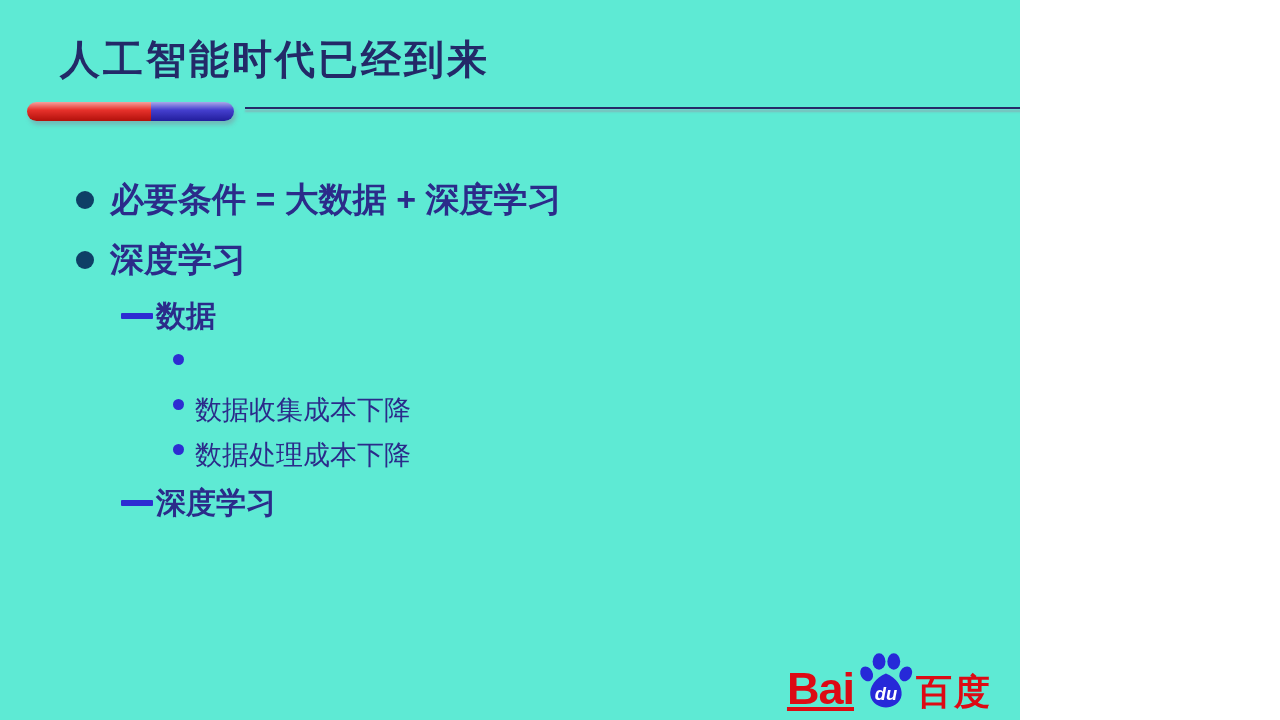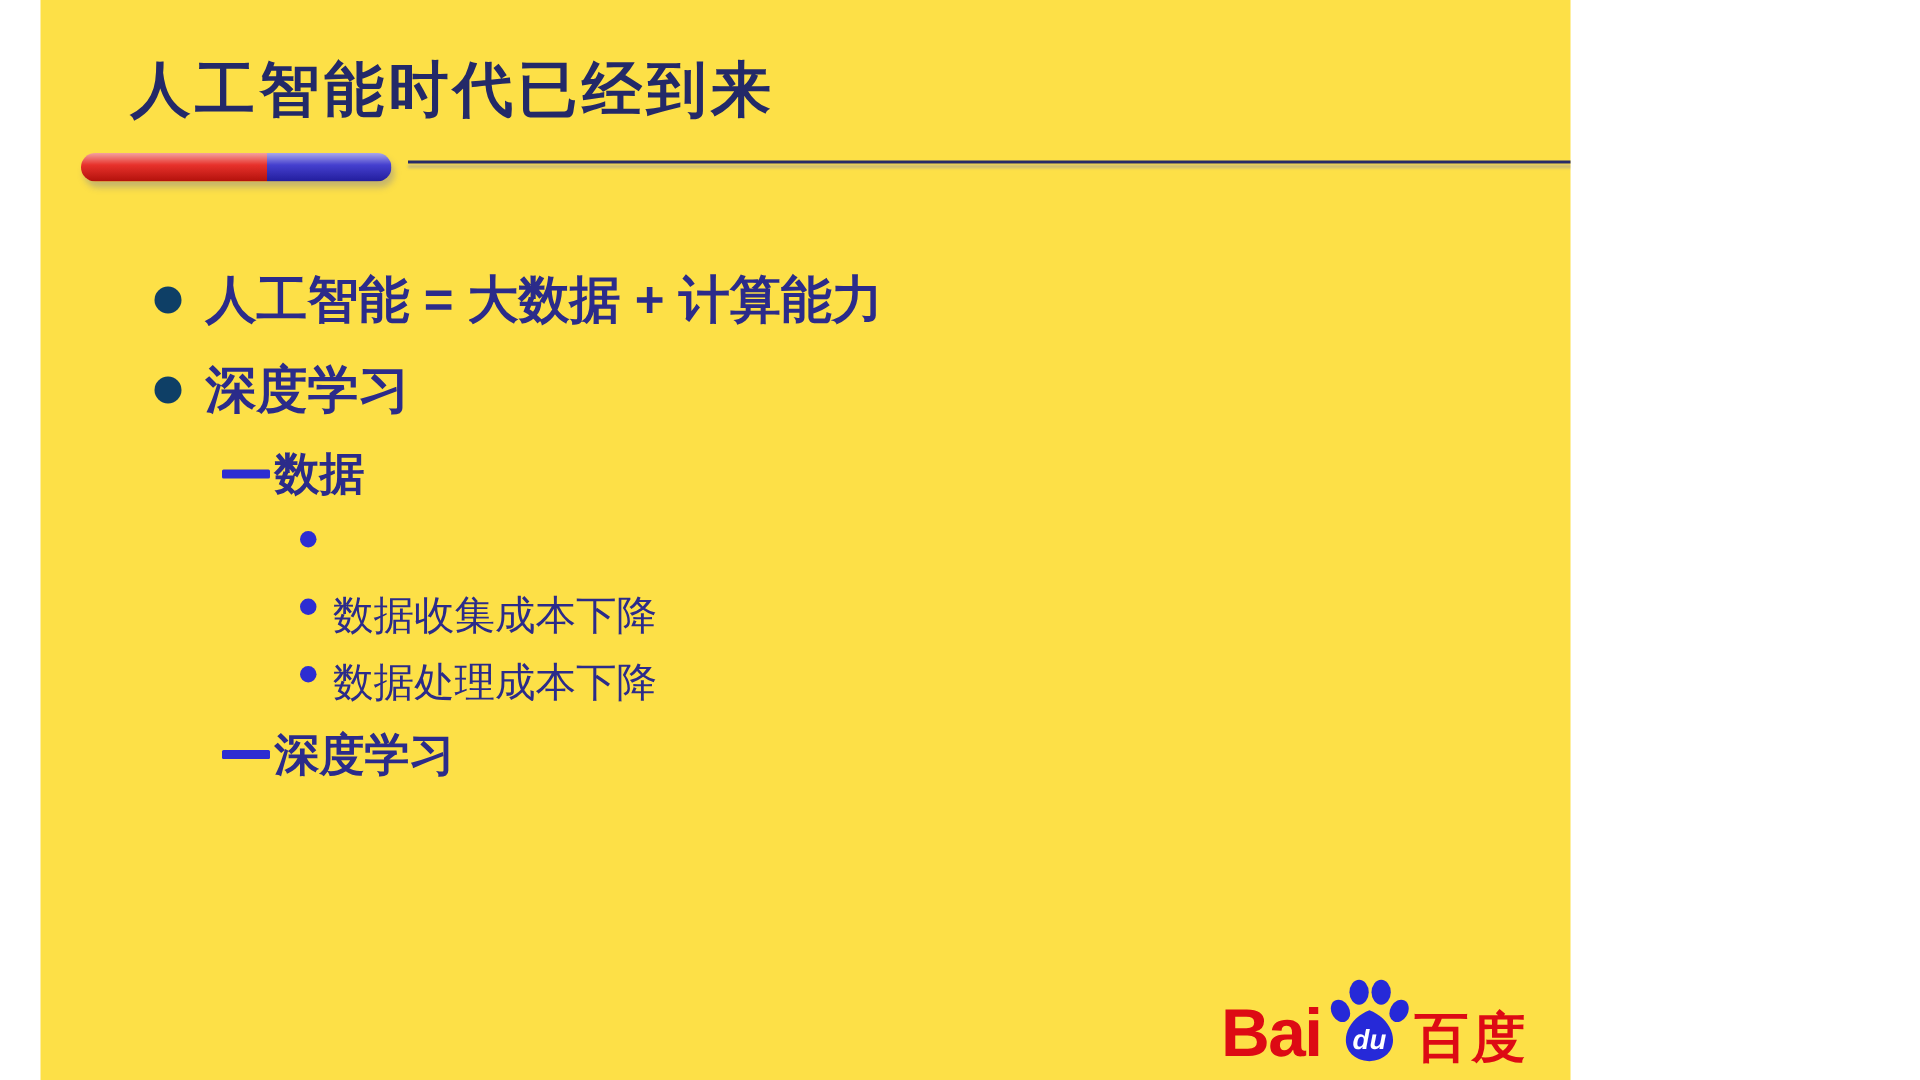--- a/index.html
+++ b/index.html
@@ -1,23 +1,22 @@
 <!DOCTYPE html>
 <html><head>
 <meta charset="utf-8">
 <style>
   * { margin:0; padding:0; box-sizing:border-box; }
   html,body { background:#ffffff; }
   .slide {
     position:relative;
     width:1020px; height:720px;
-    background:#fde047;
+    background:#5eead4;
     overflow:hidden;
     font-family:"Liberation Sans","DejaVu Sans",sans-serif;
-    margin-left:27px;
   }
 
   
   .slide-title {
     position:absolute; left:60px; top:34px;
     font-family:"Liberation Serif","DejaVu Serif",serif;
     font-weight:bold;
     font-size:40px;
     letter-spacing:3px;
     color:#232968;
@@ -70,42 +69,42 @@
   }
   .row-text { white-space:nowrap; }
 
   
   .logo {
     position:absolute; right:28px; bottom:12px;
     display:flex; align-items:flex-end;
   }
   .logo-bai {
     font-size:45px; font-weight:bold; color:#dd0a14;
-    line-height:0.82; letter-spacing:-1px;
+    line-height:0.82; letter-spacing:-1px;text-decoration:underline;
   }
   .logo-paw { width:57px; height:59px; margin:0 2px 0 3px; display:block; }
   .logo-cn {
     font-size:36px; font-weight:bold; color:#dd0a14;
     line-height:0.92; letter-spacing:2px;
   }
 </style>
 </head>
 <body>
 
 <div class="slide">
 
   <h1 class="slide-title">人工智能时代已经到来</h1>
 
   <div class="divider-capsule"></div>
   <div class="divider-line"></div>
 
   <div class="outline">
     <div class="row row-l1">
       <span class="dot-l1"></span>
-      <span class="row-text">人工智能 = 大数据 + 计算能力</span>
+      <span class="row-text">必要条件 = 大数据 + 深度学习</span>
     </div>
     <div class="row row-l1">
       <span class="dot-l1"></span>
       <span class="row-text">深度学习</span>
     </div>
     <div class="row row-l2">
       <span class="dash-l2"></span>
       <span class="row-text">数据</span>
     </div>
     <div class="row row-l3">

